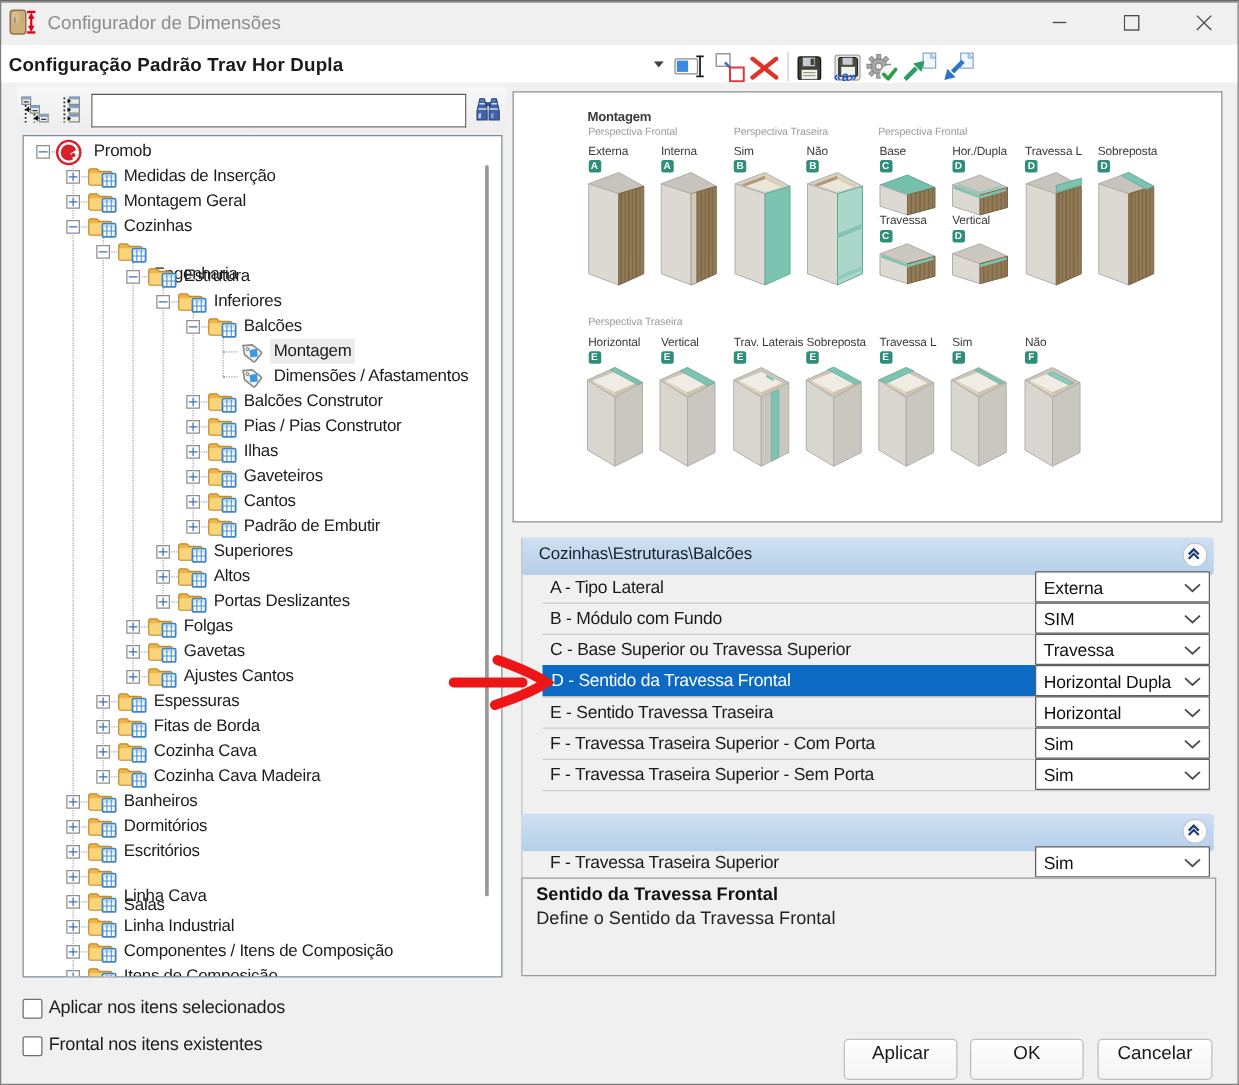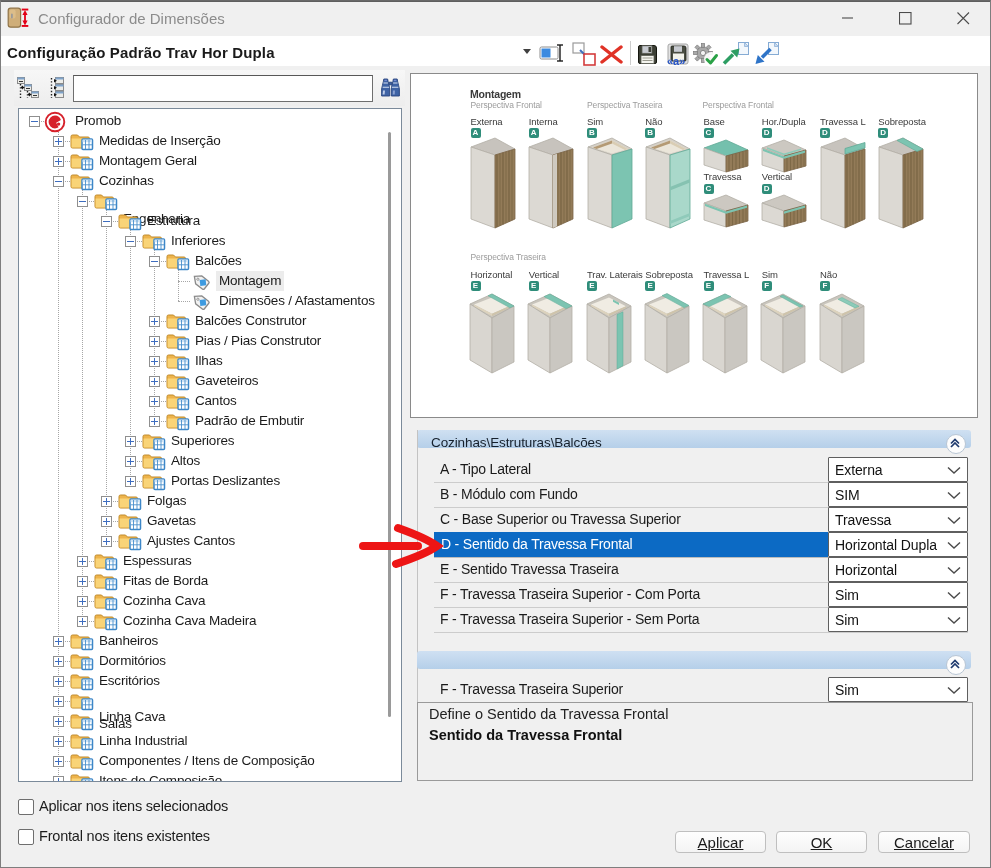--- a/index.html
+++ b/index.html
@@ -8,30 +8,30 @@
 #win{position:absolute;left:0;top:0;width:989px;height:866px;border:1px solid #7e7e7e;border-top-color:#686868;background:#f0f0f0;overflow:hidden;}
 #toolbar{position:absolute;left:0;top:35px;width:989px;height:30px;background:#ffffff;}
 .ttl{position:absolute;left:37px;top:9px;font-size:15px;color:#8c8c8c;}
 .treebox{position:absolute;left:17px;top:107px;width:382px;height:672px;background:#fff;border:1px solid #7b8a9a;overflow:hidden;}
 .trow{position:absolute;height:20px;line-height:20px;font-size:13.5px;letter-spacing:-0.2px;color:#1b1b1b;white-space:nowrap;}
 .guide{position:absolute;border-left:1px dotted #a6a6a6;width:0;}
 .hguide{position:absolute;border-top:1px dotted #a6a6a6;height:0;}
 .exp{position:absolute;width:9px;height:9px;background:#fff;border:1px solid #8f8f8f;}
 .exp i{position:absolute;left:1px;top:4px;width:7px;height:1px;background:#3e6dbf;}
 .exp u{position:absolute;left:4px;top:1px;width:1px;height:7px;background:#3e6dbf;}
-.pgheader{position:absolute;left:416px;width:554px;height:18px;border-radius:3px;
+.pgheader{position:absolute;left:416px;width:554px;height:30px;border-radius:3px;
  background:linear-gradient(#cfe0f2,#b5cfe9);font-size:13.5px;letter-spacing:-0.1px;color:#16202c;line-height:26px;}
 .pgheader span{margin-left:14px;}
 .chev{position:absolute;right:5px;top:4px;width:18px;height:18px;border-radius:50%;background:#fdfdfd;border:1px solid #b9c6d4;}
 .prow{position:absolute;left:433px;width:534px;height:25px;font-size:14px;letter-spacing:-0.2px;color:#1a1a1a;line-height:25px;border-bottom:1px solid #ccc;}
 .prow span{margin-left:6px;}
 .dd{position:absolute;left:827px;width:140px;height:25px;background:#fff;border:1px solid #5f5f5f;border-radius:1px;font-size:14px;letter-spacing:-0.1px;color:#111;line-height:24px;box-sizing:border-box;}
 .dd span{margin-left:6px;}
 .dd svg{position:absolute;right:6px;top:8px;}
-.btn{position:absolute;top:830px;height:22px;background:linear-gradient(#fefefe,#f4f4f4);border:1px solid #bfbfbf;border-radius:4px;font-size:15px;color:#191919;text-align:center;line-height:21px;box-sizing:border-box;text-decoration:underline;}
+.btn{position:absolute;top:830px;height:33px;background:linear-gradient(#fefefe,#f4f4f4);border:1px solid #bfbfbf;border-radius:4px;font-size:15px;color:#191919;text-align:center;line-height:21px;box-sizing:border-box;}
 .cb{position:absolute;left:17px;width:14px;height:14px;background:#fff;border:1px solid #6e6e6e;border-radius:2px;}
 .cbl{position:absolute;left:38px;height:16px;line-height:16px;font-size:14.5px;letter-spacing:-0.2px;color:#1c1c1c;}
 .plab{position:absolute;font-size:9.5px;letter-spacing:-0.1px;color:#3a3a3a;white-space:nowrap;}
 .pper{position:absolute;font-size:8.5px;letter-spacing:-0.1px;color:#9c9c9c;white-space:nowrap;}
 .badge{position:absolute;width:10px;height:10px;background:#2f8d7a;border-radius:2px;color:#fff;
  font-size:8px;font-weight:bold;text-align:center;line-height:10px;}
 </style></head><body>
 <div id="win">
 
 <svg class="abs" style="left:0px;top:0px" width="30" height="28">
@@ -865,22 +865,22 @@
     <div class="pgheader" style="top:650px"><div class="chev">
         <svg width="18" height="18" style="position:absolute;left:-1px;top:-1px">
           <path d="M5 9.5 L9 5.5 L13 9.5 M5 13 L9 9 L13 13" fill="none" stroke="#1f3a6e" stroke-width="1.7"></path>
         </svg>
       </div></div>
     <div class="prow" style="top:676px;border-bottom:none"><span>F - Travessa Traseira Superior</span></div>
     <div class="dd" style="top:676px"><span>Sim</span><svg width="14" height="9">
         <path d="M1 1.5 L7 7 L13 1.5" fill="none" stroke="#4a4a4a" stroke-width="1.4"></path>
       </svg></div>
     <div class="abs" style="left:416px;top:701px;width:554px;height:77px;background:#f0f0f0;border:1px solid #9a9a9a">
+<div style="margin:5px 0 0 11px;font-size:14.5px;font-weight:bold;color:#111">Sentido da Travessa Frontal</div>
 <div style="margin:3px 0 0 11px;font-size:14.5px;color:#222">Define o Sentido da Travessa Frontal</div>
-<div style="margin:5px 0 0 11px;font-size:14.5px;font-weight:bold;color:#111">Sentido da Travessa Frontal</div>
     </div>
     <svg class="abs" style="left:355px;top:520px" width="90" height="50">
 <path d="M7 25 L62 25" stroke="#ed1515" stroke-width="8" stroke-linecap="round"></path>
 <path d="M42 7 Q70 17 81 25 Q70 33 40 43" fill="none" stroke="#ed1515" stroke-width="8" stroke-linecap="round"></path>
 </svg>
 <div class="cb" style="top:798px"></div>
     <div class="cbl" style="top:797px">Aplicar nos itens selecionados</div>
 <div class="cb" style="top:828px"></div>
     <div class="cbl" style="top:827px">Frontal nos itens existentes</div>
 <div class="btn" style="left:674px;width:91px">Aplicar</div>

